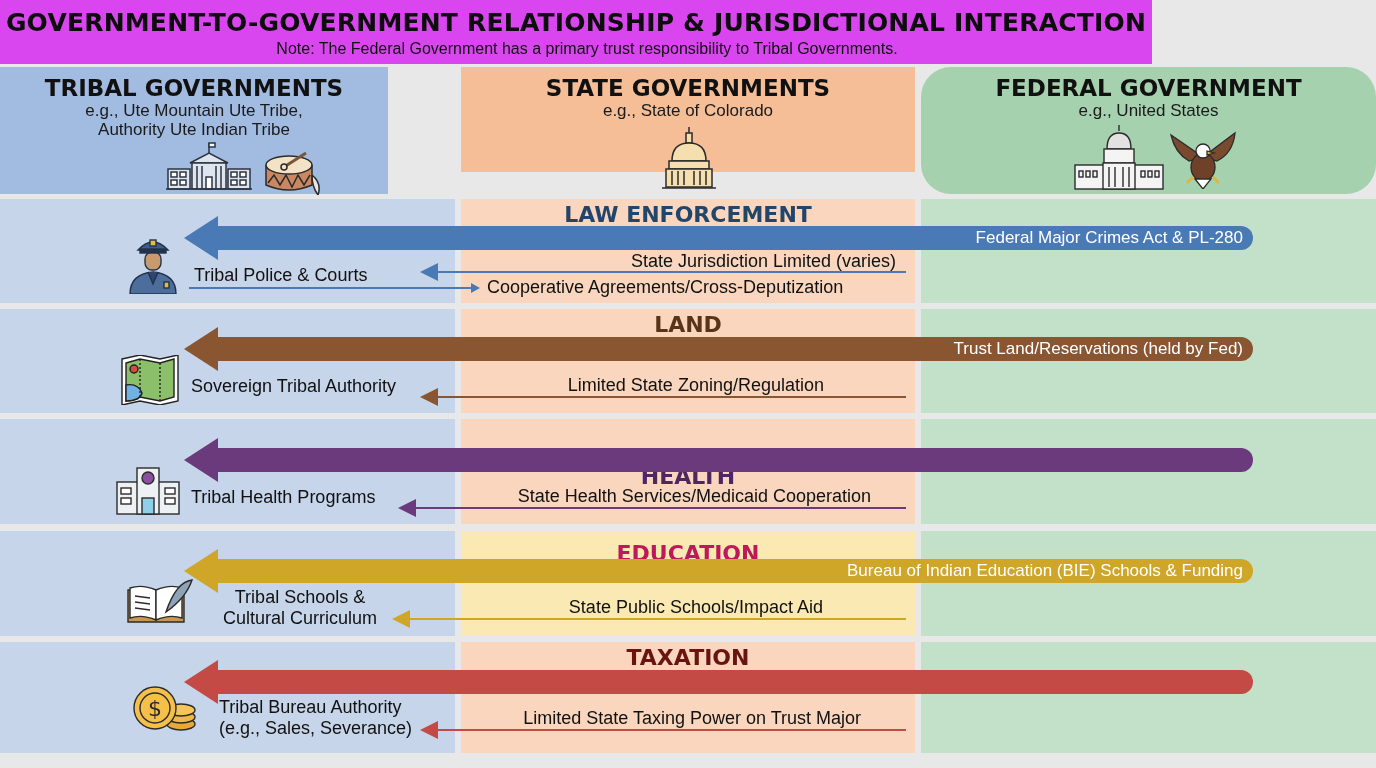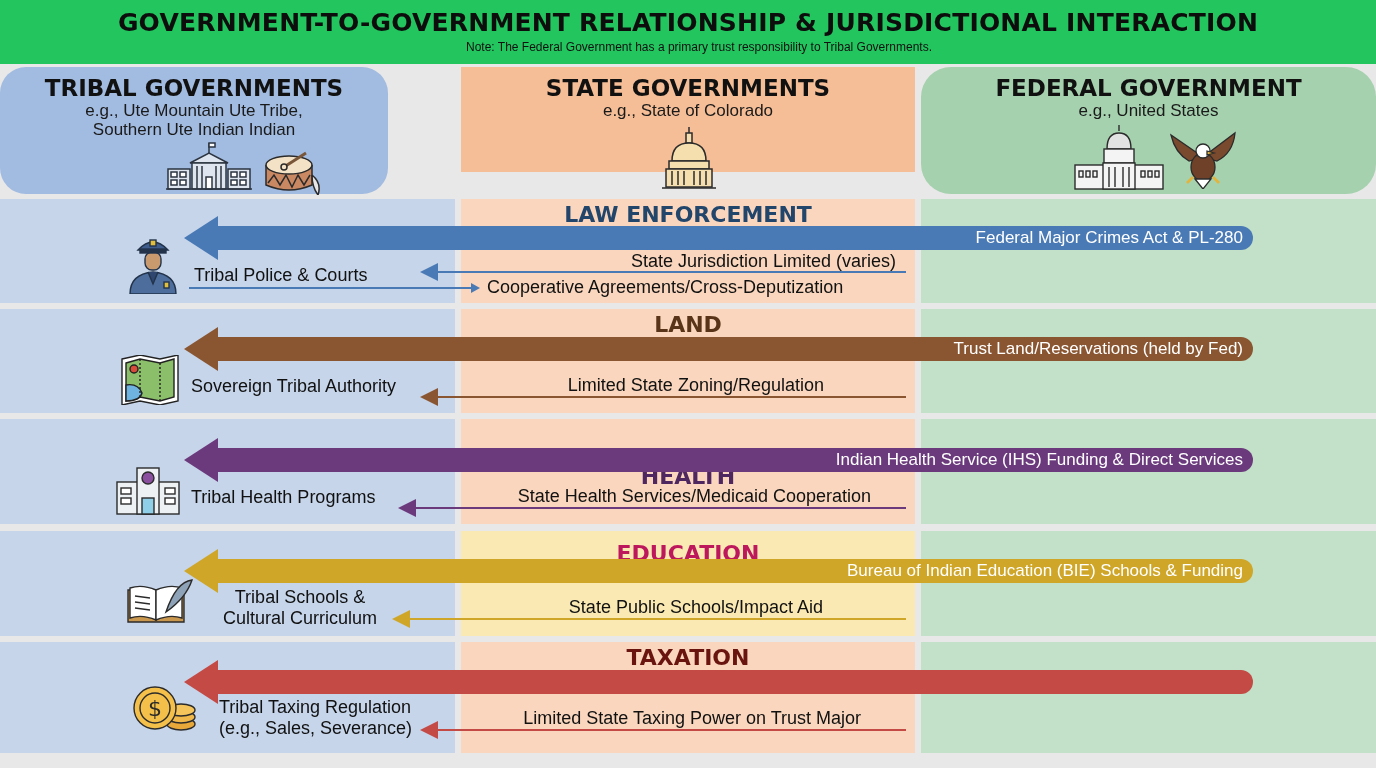--- a/index.html
+++ b/index.html
@@ -1,21 +1,21 @@
 <!DOCTYPE html>
 <html><head>
 <meta charset="utf-8">
 <style>
   * { box-sizing: border-box; margin: 0; padding: 0; }
   html, body { width: 1376px; height: 768px; overflow: hidden; }
   body { background: #e8e8e8; font-family: "Liberation Sans", "DejaVu Sans", sans-serif; color: #111; position: relative; }
 
-  .title-block { position: absolute; left: 0; top: 0; width: 1376px; height: 64px; text-align: center; background: #22c55e; }
+  .title-block { position: absolute; left: 0; top: 0; width: 1152px; height: 64px; text-align: center; background: #d946ef; }
   .main-title { position: absolute; left: 0; right: 0; top: 8px; font-family: "DejaVu Sans", sans-serif; font-weight: bold; font-size: 25px; letter-spacing: 0.2px; color: #0d0d0d; }
-  .note { position: absolute; left: 0; right: 0; top: 40px; font-size: 12px; color: #111; padding-left: 22px; }
+  .note { position: absolute; left: 0; right: 0; top: 40px; font-size: 16px; color: #111; padding-left: 22px; }
   .panel { position: absolute; }
   .hdr-title { position: absolute; left: 0; right: 0; text-align: center; font-family: "DejaVu Sans", sans-serif; font-weight: bold; font-size: 23px; top: 8px; color: #111; }
   .hdr-sub { position: absolute; left: 0; right: 0; text-align: center; font-size: 17px; color: #1a1a1a; line-height: 19px; }
 
   .tribal { background: #a2bbe0; }
   .tribal-row { background: #c6d5ea; }
   .state { background: #f5be97; }
   .state-row { background: #f9d6bd; }
   .state-edu { background: #fbe9b3; }
   .federal { background: #a5d1ae; border-radius: 30px; }
@@ -39,24 +39,24 @@
   .icon { position: absolute; }
 </style>
 </head>
 <body>
 
 <div class="title-block">
   <div class="main-title">GOVERNMENT-TO-GOVERNMENT RELATIONSHIP &amp; JURISDICTIONAL INTERACTION</div>
   <div class="note">Note: The Federal Government has a primary trust responsibility to Tribal Governments.</div>
 </div>
 
-<div class="panel tribal" style="left:0;top:67px;width:388px;height:127px;border-radius:26px;">
+<div class="panel tribal" style="left:0;top:67px;width:388px;height:127px;">
   <div class="hdr-title">TRIBAL GOVERNMENTS</div>
   <div class="hdr-sub" style="top:34px;">e.g., Ute Mountain Ute Tribe,</div>
-  <div class="hdr-sub" style="top:53px;">Southern Ute Indian Indian</div>
+  <div class="hdr-sub" style="top:53px;">Authority Ute Indian Tribe</div>
   <svg class="icon" style="left:166px;top:74px;" width="86" height="50" viewBox="0 0 86 50">
     <g stroke="#2b3440" stroke-width="1.5" fill="#dfe5ee">
       <line x1="43" y1="2" x2="43" y2="12"></line>
         <rect x="43" y="2" width="6" height="4" fill="#fff"></rect>
       <polygon points="24,22 43,12 62,22"></polygon>
       <rect x="26" y="22" width="34" height="26"></rect>
       <rect x="2" y="28" width="22" height="20"></rect>
         <rect x="62" y="28" width="22" height="20"></rect>
       <rect x="5" y="31" width="6" height="5" fill="#fff"></rect>
         <rect x="14" y="31" width="6" height="5" fill="#fff"></rect>
@@ -213,21 +213,20 @@
     <line x1="20" y1="4" x2="20" y2="42" stroke-dasharray="2,2"></line>
     <line x1="40" y1="8" x2="40" y2="46" stroke-dasharray="2,2"></line>
     <circle cx="14" cy="14" r="4" fill="#d84a3a"></circle>
   </g>
 </svg>
 
 <div class="sec-heading" style="top:423px;color:#4e2660;margin-top:41px;">HEALTH</div>
 <div class="big-arrow" style="left:184px;top:448px;width:1069px;">
   <div class="head" style="border-right-color:#6b3a7d;"></div>
   <div class="shaft" style="background:#6b3a7d;"></div>
-  <div class="label">Indian Health Service (IHS) Funding &amp; Direct Services</div>
 </div>
 <div class="state-text" style="right:505px;top:486px;">State Health Services/Medicaid Cooperation</div>
 <div class="thin-arrow" style="left:404px;top:507px;width:502px;">
   <div class="headl" style="border-right-color:#6b3a7d;"></div>
   <div class="line" style="background:#6b3a7d;"></div>
 </div>
 <div class="row-text" style="left:191px;top:487px;">Tribal Health Programs</div>
 <svg class="icon" style="left:115px;top:466px;" width="66" height="50" viewBox="0 0 66 50">
   <g stroke="#2b2b2b" stroke-width="1.4" fill="#eef1f4">
     <rect x="2" y="16" width="62" height="32"></rect>
@@ -269,21 +268,21 @@
 <div class="sec-heading" style="top:645px;color:#6a1410;">TAXATION</div>
 <div class="big-arrow" style="left:184px;top:670px;width:1069px;">
   <div class="head" style="border-right-color:#c44a45;"></div>
   <div class="shaft" style="background:#c44a45;"></div>
 </div>
 <div class="state-text" style="right:515px;top:708px;">Limited State Taxing Power on Trust Major</div>
 <div class="thin-arrow" style="left:426px;top:729px;width:480px;">
   <div class="headl" style="border-right-color:#c44a45;"></div>
   <div class="line" style="background:#c44a45;"></div>
 </div>
-<div class="row-text" style="left:219px;top:697px;">Tribal Taxing Regulation</div>
+<div class="row-text" style="left:219px;top:697px;">Tribal Bureau Authority</div>
 <div class="row-text" style="left:219px;top:718px;">(e.g., Sales, Severance)</div>
 <svg class="icon" style="left:131px;top:684px;" width="66" height="50" viewBox="0 0 66 50">
   <g stroke="#2b2b2b" stroke-width="1.4">
     <ellipse cx="50" cy="40" rx="14" ry="6" fill="#e8a93a"></ellipse>
     <ellipse cx="50" cy="33" rx="14" ry="6" fill="#f0b84a"></ellipse>
     <ellipse cx="50" cy="26" rx="14" ry="6" fill="#f5c45a"></ellipse>
     <circle cx="24" cy="24" r="21" fill="#f5c04a"></circle>
     <circle cx="24" cy="24" r="15" fill="none"></circle>
     <text x="24" y="32" text-anchor="middle" font-size="22" font-family="DejaVu Sans, sans-serif" fill="#2b2b2b" stroke="none">$</text>
   </g>

